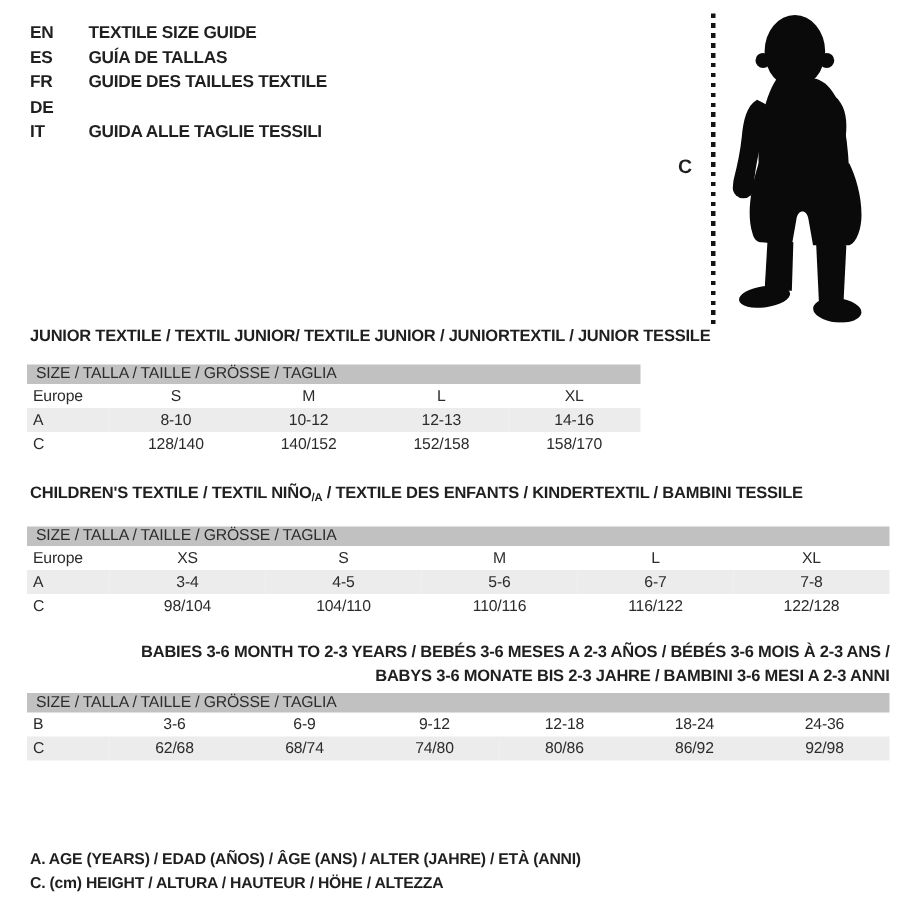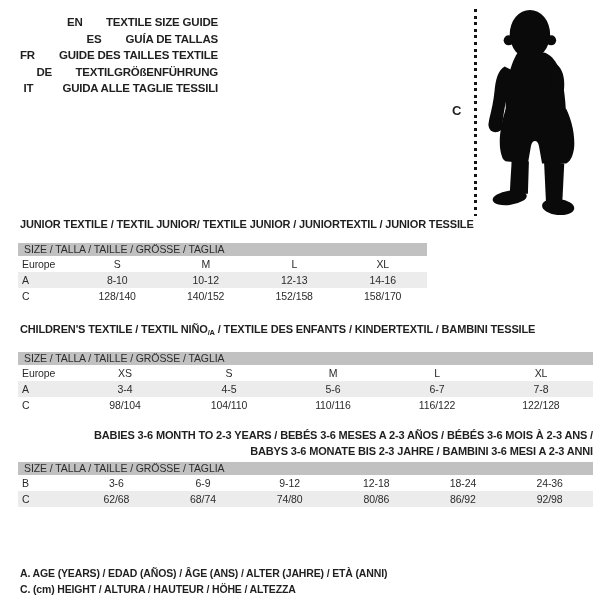--- a/index.html
+++ b/index.html
@@ -8,21 +8,21 @@
     width:600px; height:600px;
     font-family:"Liberation Sans", sans-serif;
     color:#1f1f1f;
     position:relative;
     overflow:hidden;
   }
   .canvas { position:absolute; left:0; top:0; width:600px; height:600px; background:#fff; }
 
   
   .langs { position:absolute; left:20px; top:14px; }
-  .lang-row { display:flex; font-weight:bold; font-size:11.5px; line-height:16.5px; letter-spacing:-0.2px;justify-content:flex-end; }
+  .lang-row { display:flex; font-weight:bold; font-size:11.5px; line-height:16.5px; letter-spacing:-0.2px; }
   .lang-code { width:39px; flex:0 0 39px; }
 
   
   .figure { position:absolute; left:448px; top:6px; width:150px; height:212px; }
   .dotted-line {
     position:absolute; left:26px; top:3px; width:2.5px; height:207px;
     background:repeating-linear-gradient(to bottom,#141414 0 3px,transparent 3px 6.6px);
   }
   .figure-label { position:absolute; left:4px; top:97px; font-weight:bold; font-size:13px; }
   .baby-svg { position:absolute; left:35px; top:2px; }
@@ -69,21 +69,20 @@
     <div class="lang-row">
       <span class="lang-code">ES</span>
       <span class="lang-title">GUÍA DE TALLAS</span>
     </div>
     <div class="lang-row">
       <span class="lang-code">FR</span>
       <span class="lang-title">GUIDE DES TAILLES TEXTILE</span>
     </div>
     <div class="lang-row">
       <span class="lang-code">DE</span>
-      <span class="lang-title">TEXTILGRÖßENFÜHRUNG</span>
     </div>
     <div class="lang-row">
       <span class="lang-code">IT</span>
       <span class="lang-title">GUIDA ALLE TAGLIE TESSILI</span>
     </div>
   </div>
 
   <div class="figure">
     <span class="figure-label">C</span>
     <div class="dotted-line"></div>

